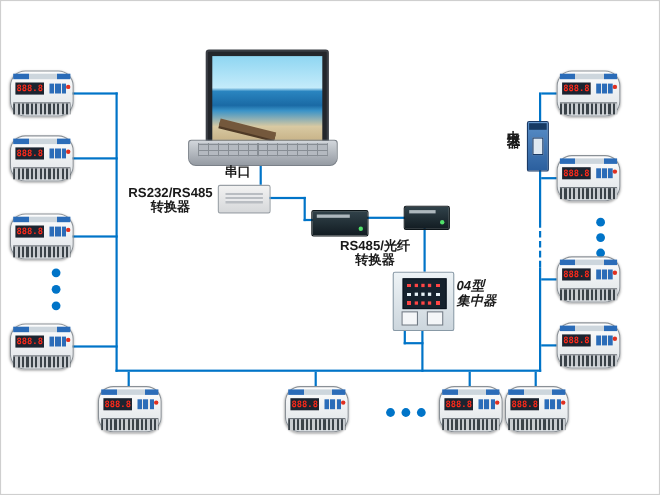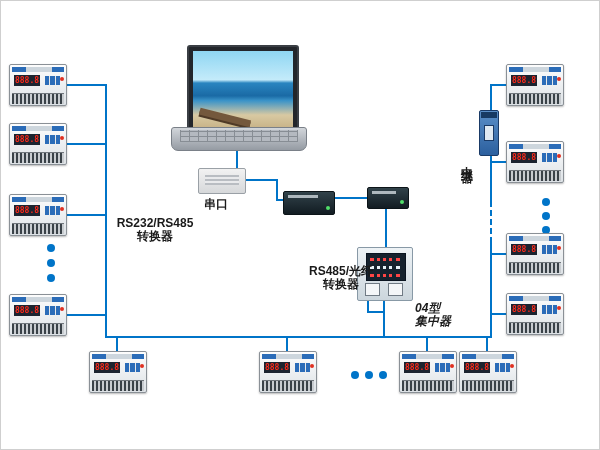--- a/index.html
+++ b/index.html
@@ -15,21 +15,21 @@
   }
   
   .h{position:absolute;height:2px;background:var(--line);z-index:1;}
   .v{position:absolute;width:2px;background:var(--line);z-index:1;}
   .vd{position:absolute;width:0;border-left:2px dashed var(--line);z-index:1;}
   .dot{position:absolute;width:8px;height:8px;border-radius:50%;background:var(--line);z-index:2;}
   
   .meter{
     position:absolute;width:56px;height:40px;z-index:3;
     background:linear-gradient(#fdfdfd,#dde2e6);
-    border:1px solid #8a9096;border-radius:2px;
+    border:1px solid #8a9096;border-radius:14px;
     box-shadow:0 1px 2px rgba(0,0,0,.28);
   }
   .m-top{position:absolute;left:2px;top:2px;right:2px;height:5px;
     background:linear-gradient(90deg,#2b6cb8 0 14px,#cdd6dd 14px 40px,#2b6cb8 40px);}
   .m-disp{position:absolute;left:4px;top:10px;width:26px;height:11px;background:#1c2430;
     color:#ff2a1a;font:bold 8px "DejaVu Sans Mono",monospace;text-align:center;line-height:12px;overflow:hidden;}
   .m-btn{position:absolute;right:6px;top:11px;width:15px;height:9px;
     background:linear-gradient(90deg,#2b6cb8 0 4px,#e8e8e8 4px 5px,#2b6cb8 5px 10px,#e8e8e8 10px 11px,#2b6cb8 11px 15px);}
   .m-led{position:absolute;right:2px;top:12px;width:4px;height:4px;border-radius:50%;background:#e03020;}
   .m-pins{position:absolute;left:2px;right:2px;bottom:1px;height:10px;border-top:1px solid #70767c;
@@ -59,21 +59,21 @@
   .c-panel{position:absolute;left:8px;top:5px;width:38px;height:26px;background:#16222e;border:1px solid #0a1420;}
   .c-row1{position:absolute;left:3px;top:4px;width:30px;border-top:3px dotted #ff4545;}
   .c-row2{position:absolute;left:3px;top:12px;width:30px;border-top:3px dotted #e8f2f8;}
   .c-row3{position:absolute;left:3px;top:20px;width:30px;border-top:3px dotted #ff4545;}
   .c-port{position:absolute;bottom:4px;width:13px;height:11px;background:#f4f6f8;border:1px solid #707a84;}
   .repeater{position:absolute;left:478px;top:109px;width:18px;height:44px;z-index:4;
     background:linear-gradient(#5a8fc8,#2b5f9e);border:1px solid #1a3a66;border-radius:2px;}
   .repeater::before{content:"";position:absolute;left:1px;right:1px;top:1px;height:6px;background:#173a63;}
   .repeater::after{content:"";position:absolute;left:4px;top:14px;width:8px;height:14px;background:#dfe9f2;border:1px solid #1a3a66;}
   
-  .lbl{position:absolute;z-index:5;color:var(--label);font-size:12px;font-weight:bold;line-height:13px;white-space:nowrap;margin-top:48px;}
+  .lbl{position:absolute;z-index:5;color:var(--label);font-size:12px;font-weight:bold;line-height:13px;white-space:nowrap;}
   .lbl.center{text-align:center;}
   .lbl.vert{writing-mode:vertical-rl;letter-spacing:3px;}
 </style>
 </head>
 <body>
 
 <div id="frame">
 
   <div class="v" style="left:235px;top:147px;height:20px;"></div>
 

